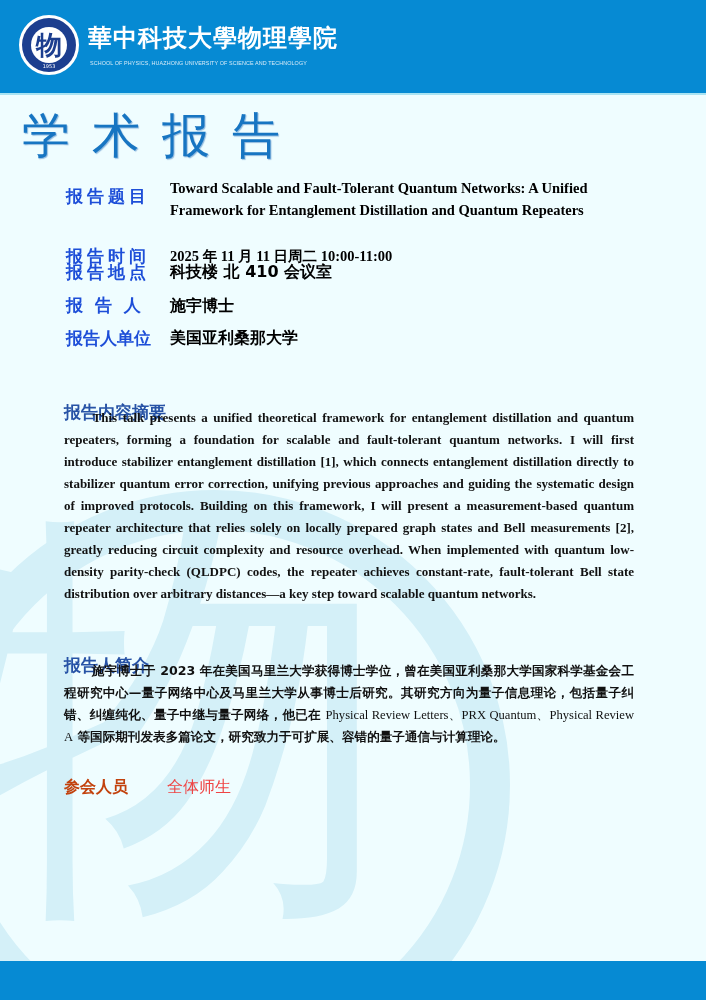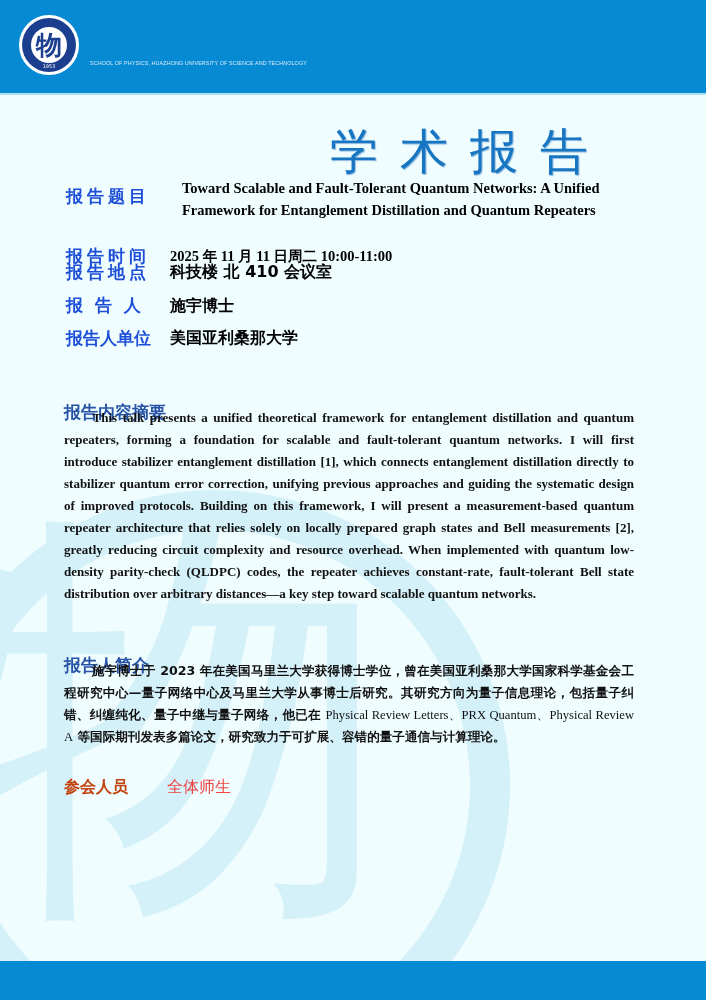--- a/index.html
+++ b/index.html
@@ -52,21 +52,21 @@
       border-radius: 50%; border: 40px solid #d4f0f8;
       z-index: 0;
     }
     .watermark-glyph {
       position: absolute; left: -40px; top: 500px; font-size: 430px;
       color: #d4f0f8; line-height: 1; z-index: 0;
       font-family: "DejaVu Sans", sans-serif;
     }
     .content { position: absolute; inset: 0; z-index: 1; }
     .title {
-      position: absolute; left: 0; top: 120px; width: 610px; text-align: right;
+      position: absolute; left: 0; top: 104px; width: 610px; text-align: left;
       color: #1775c2; font-size: 48px; letter-spacing: 22px; padding-left: 22px;
       font-family: "DejaVu Serif", serif;
       text-shadow: 1px 1px 1px #8fb8dd;
     }
     .info-row { position: absolute; left: 66px; display: flex; }
     .info-label {
       width: 104px; color: #1d4ed8; font-weight: bold; font-size: 17px;
       letter-spacing: 4px; white-space: nowrap;
     }
     .info-label.wide { letter-spacing: 0; }
@@ -108,33 +108,34 @@
   </style>
 </head>
 <body>
 
 <div class="header">
   <div class="logo">
     <div class="ring"></div>
     <div class="inner">物</div>
     <div class="year">1953</div>
   </div>
+  <div class="school-cn">華中科技大學物理學院</div>
   <div class="school-en">SCHOOL OF PHYSICS, HUAZHONG UNIVERSITY OF SCIENCE AND TECHNOLOGY</div>
 </div>
 <div class="header-line"></div>
 
 <div class="watermark"></div>
 <div class="watermark-glyph">物</div>
 
 <div class="content">
   <div class="title">学术报告</div>
 
   <div class="info-row" style="top:177px;">
     <div class="info-label" style="padding-top:8px;">报告题目</div>
-    <div class="info-value" style="width:470px;margin-left:12px;">Toward Scalable and Fault-Tolerant Quantum Networks: A Unified Framework for Entanglement Distillation and Quantum Repeaters</div>
+    <div class="info-value" style="width:470px;">Toward Scalable and Fault-Tolerant Quantum Networks: A Unified Framework for Entanglement Distillation and Quantum Repeaters</div>
   </div>
 
   <div class="info-row" style="top:245px;">
     <div class="info-label">报告时间</div>
     <div class="info-value">2025 年 11 月 11 日周二 10:00-11:00</div>
   </div>
 
   <div class="info-row" style="top:261px;">
     <div class="info-label">报告地点</div>
     <div class="info-value cn">科技楼 北 410 会议室</div>

